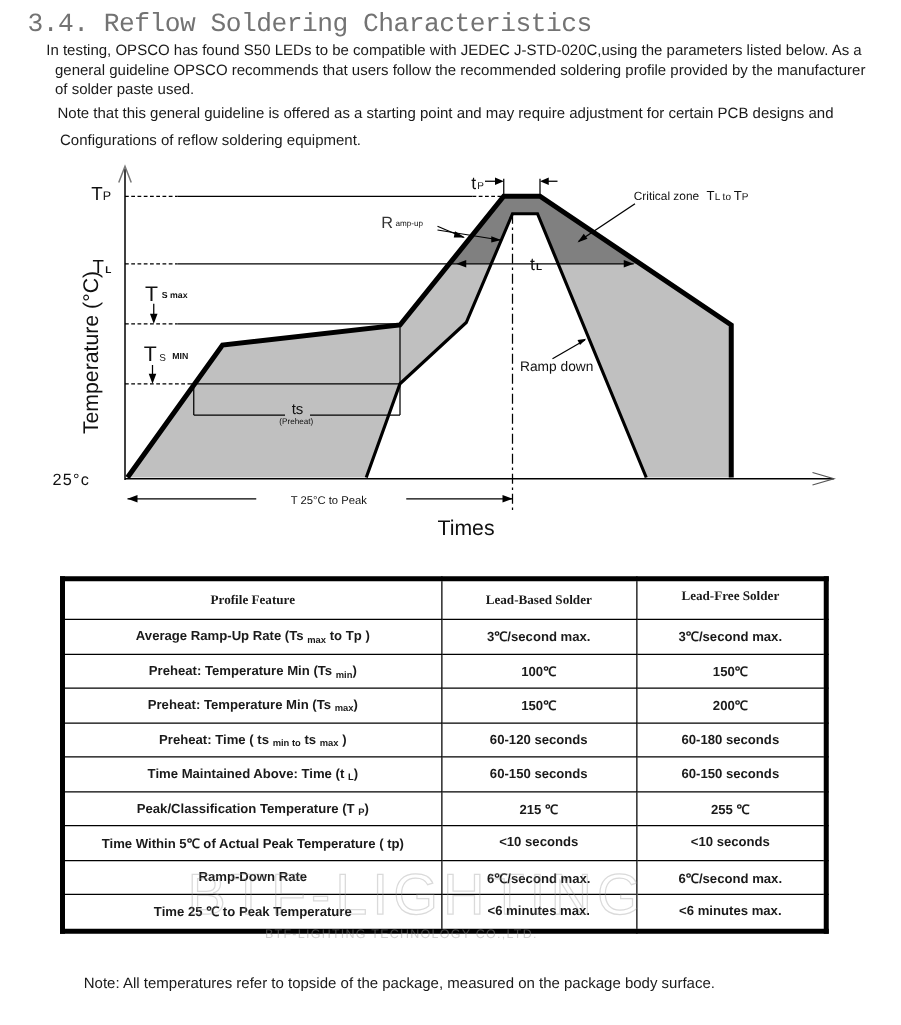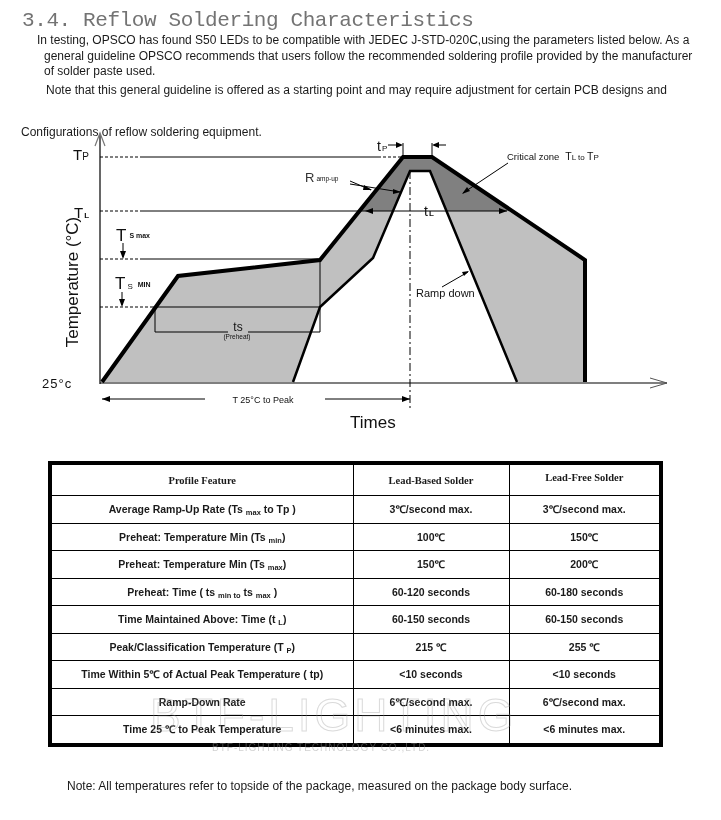--- a/index.html
+++ b/index.html
@@ -23,21 +23,21 @@
             color:rgba(150,150,150,0.45); pointer-events:none; }
 </style>
 </head>
 <body>
 
 <div class="abs title" style="left:22px; top:9px;">3.4. Reflow Soldering Characteristics</div>
 <div class="abs para" style="left:37px; top:33px;">In testing, OPSCO has found S50 LEDs to be compatible with JEDEC J-STD-020C,using the parameters listed below. As a</div>
 <div class="abs para" style="left:44px; top:49px;">general guideline OPSCO recommends that users follow the recommended soldering profile provided by the manufacturer</div>
 <div class="abs para" style="left:44px; top:64px;">of solder paste used.</div>
 <div class="abs para" style="left:33px; top:83px;margin-left:13px;">Note that this general guideline is offered as a starting point and may require adjustment for certain PCB designs and</div>
-<div class="abs para" style="left:21px; top:105px;margin-top:20px;">Configurations of reflow soldering equipment.</div>
+<div class="abs para" style="left:48px; top:105px;">Configurations of reflow soldering equipment.</div>
 
 <svg class="diagram" width="721" height="450" viewBox="0 0 721 450">
 
   <polygon fill="#c0c0c0" points="102,382 178,276 320,260 403,157 432,157 585,260 585,382 517,382 430,171 410,171 373,258 320,307 293,382"></polygon>
   <polygon fill="#808080" points="359.5,211 403,157 432,157 512,211 446.5,211 430,171 410,171 393,211"></polygon>
 
   <g stroke="#000" stroke-width="1" fill="none">
     <line x1="100" y1="157" x2="142" y2="157" stroke-dasharray="3,2"></line>
     <line x1="142" y1="157" x2="378" y2="157"></line>
     <line x1="378" y1="157" x2="403" y2="157" stroke-dasharray="3,2"></line>

